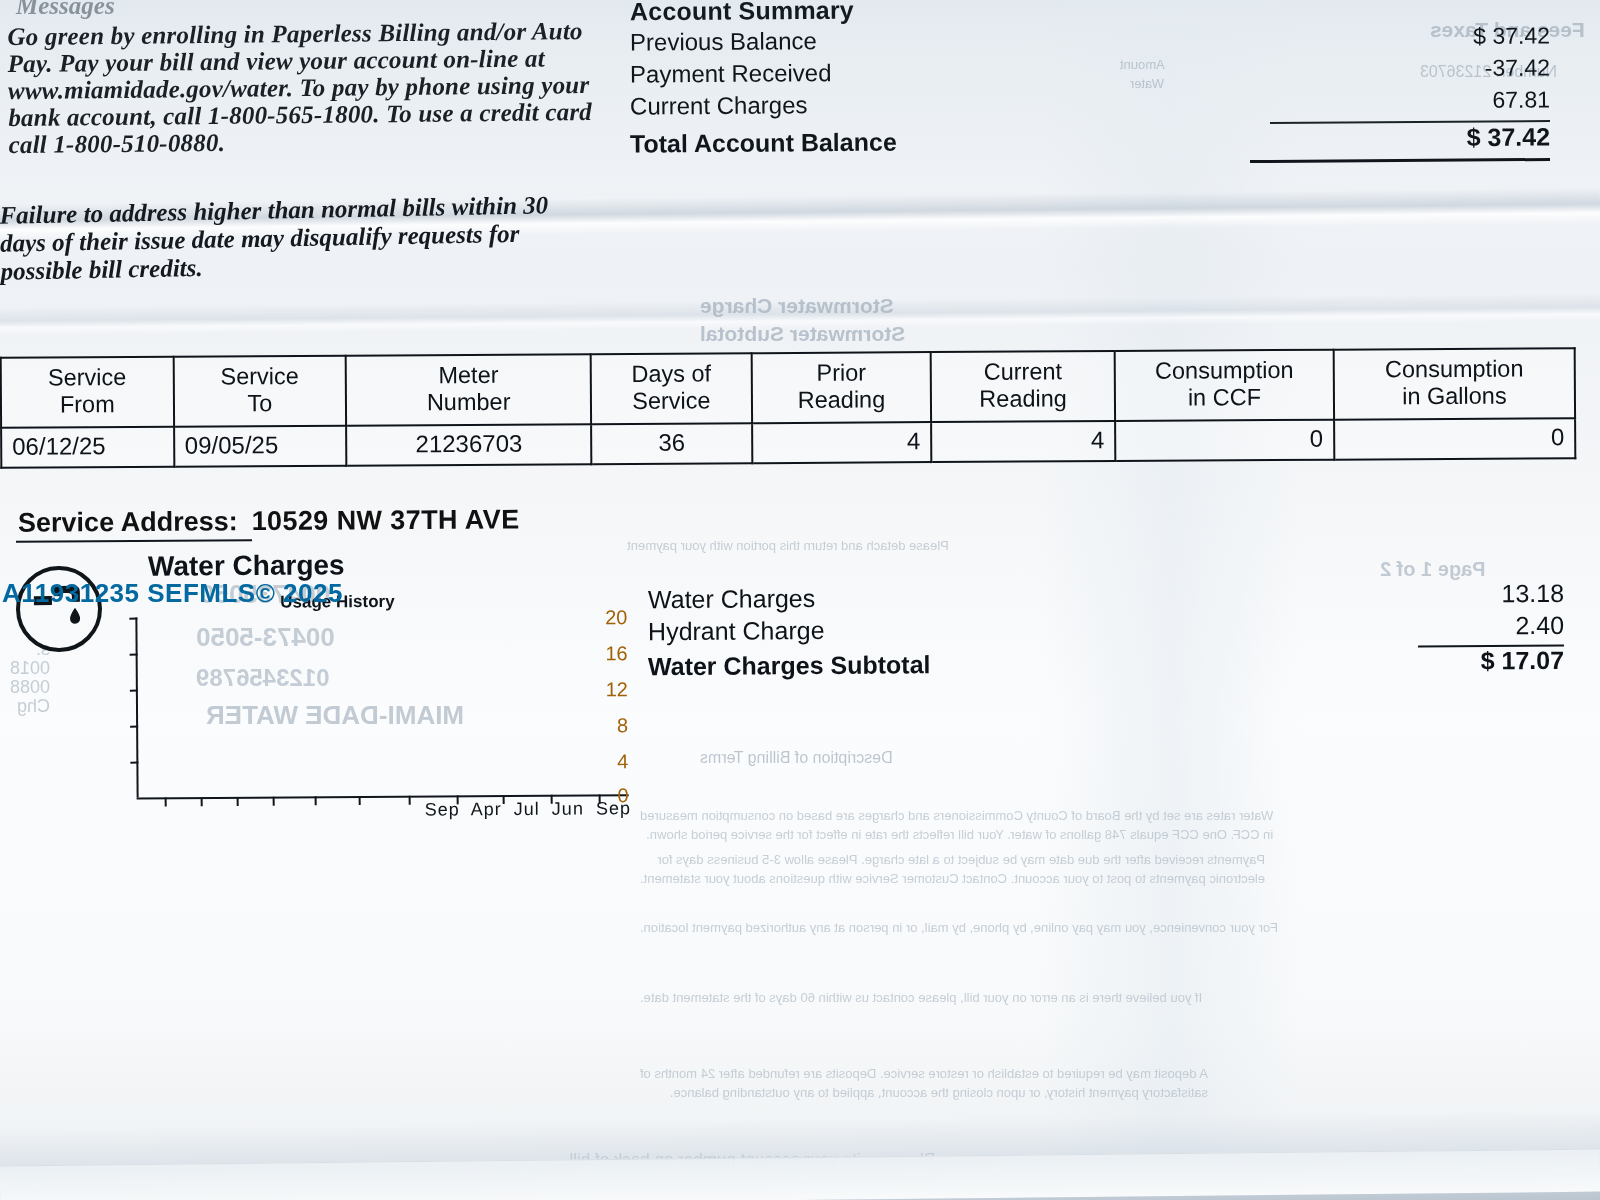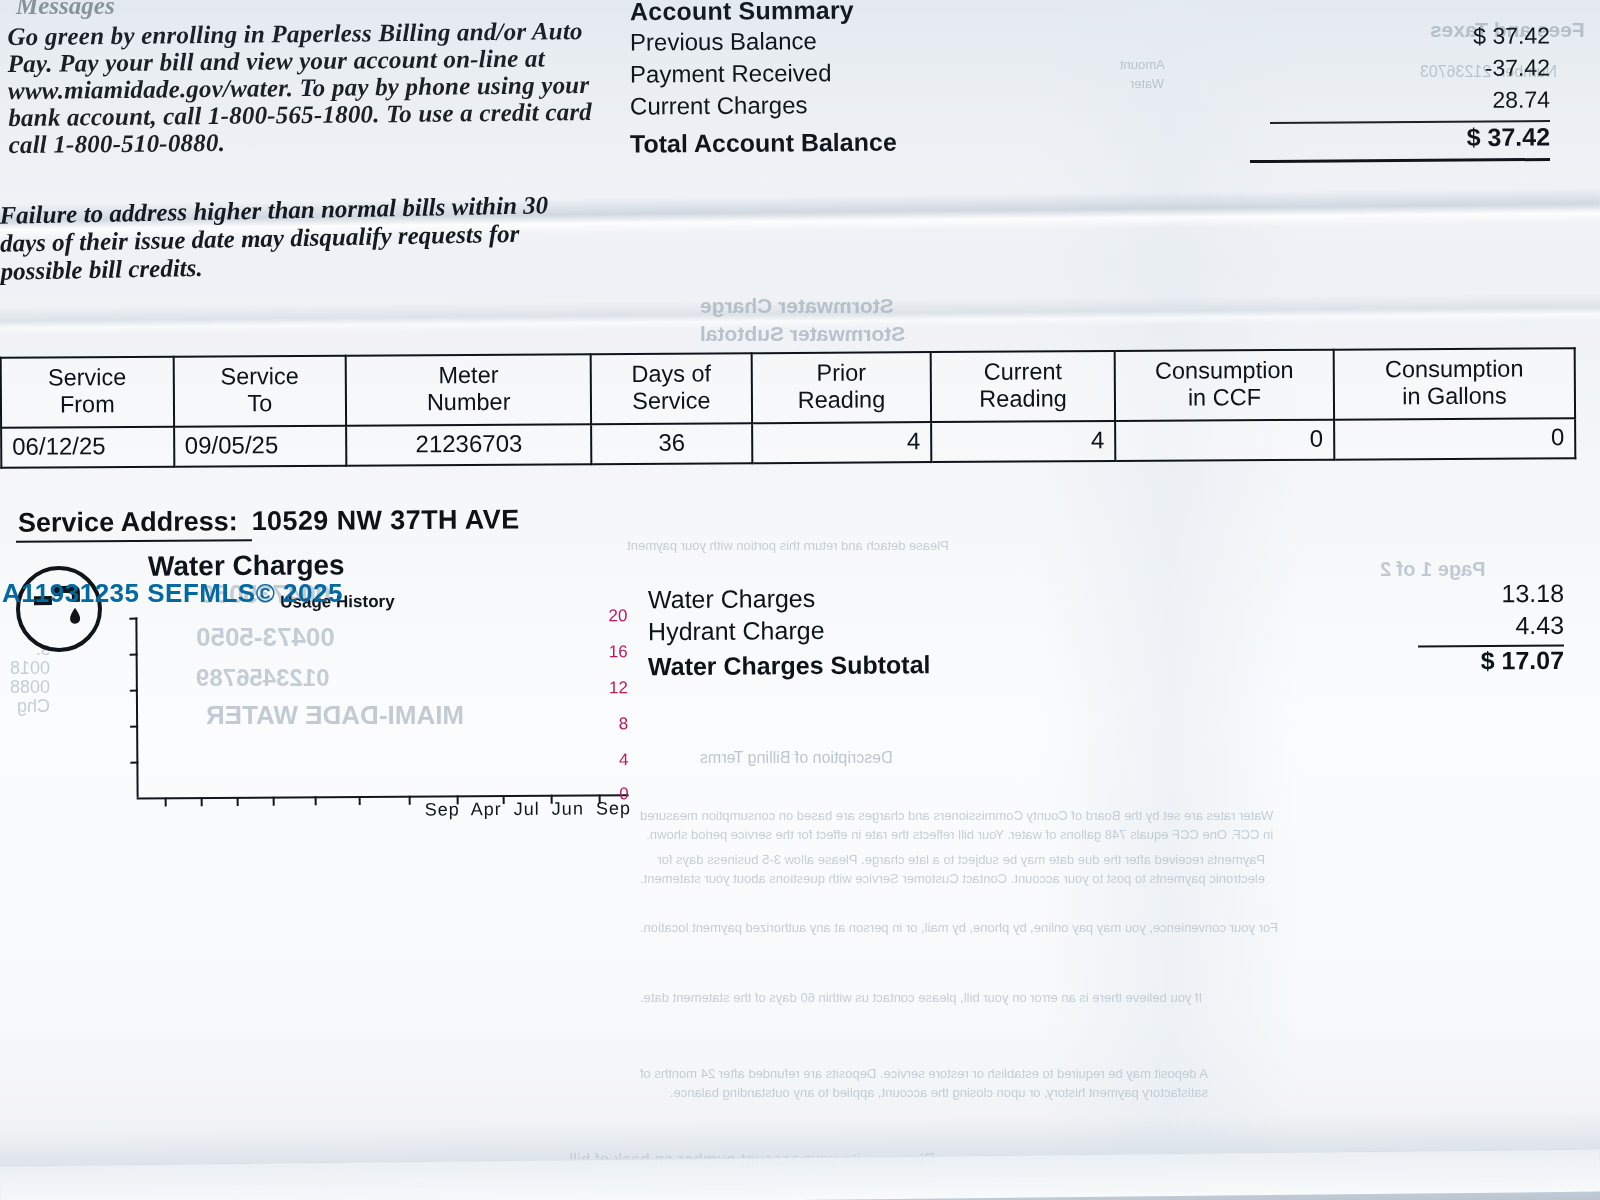--- a/index.html
+++ b/index.html
@@ -261,22 +261,22 @@
   }
   .axis-x {
     position: absolute;
     left: 28px; top: 204px;
     width: 492px; height: 2px;
     background: #10161b;
   }
   .ytick {
     position: absolute;
     right: 0;
-    font-size: 17px;
-    color: #be185d;
+    font-size: 20px;
+    color: #a16207;
     text-align: right;
     width: 24px;
   }
   .ytick-mark {
     position: absolute;
     left: 22px;
     width: 8px; height: 2px;
     background: #10161b;
   }
   .xtick-mark {
@@ -381,21 +381,21 @@
     <div class="acct-row">
       <span class="lbl">Previous Balance</span>
       <span class="val">$ 37.42</span>
     </div>
     <div class="acct-row">
       <span class="lbl">Payment Received</span>
       <span class="val">-37.42</span>
     </div>
     <div class="acct-row">
       <span class="lbl">Current Charges</span>
-      <span class="val">28.74</span>
+      <span class="val">67.81</span>
     </div>
     <div class="acct-underline"></div>
     <div class="acct-row total">
       <span class="lbl">Total Account Balance</span>
       <span class="val">$ 37.42</span>
     </div>
     <div class="acct-underline2"></div>
   </div>
 
   <table class="svc-table">
@@ -504,21 +504,21 @@
     </div>
   </div>
 
   <div class="charges">
     <div class="ch-row">
       <span class="lbl">Water Charges</span>
       <span class="val">13.18</span>
     </div>
     <div class="ch-row">
       <span class="lbl">Hydrant Charge</span>
-      <span class="val">4.43</span>
+      <span class="val">2.40</span>
     </div>
     <div class="ch-rule"></div>
     <div class="ch-row bold">
       <span class="lbl">Water Charges Subtotal</span>
       <span class="val">$ 17.07</span>
     </div>
   </div>
 
   <div class="bottom-edge"></div>
   <div class="bottom-fold"></div>

